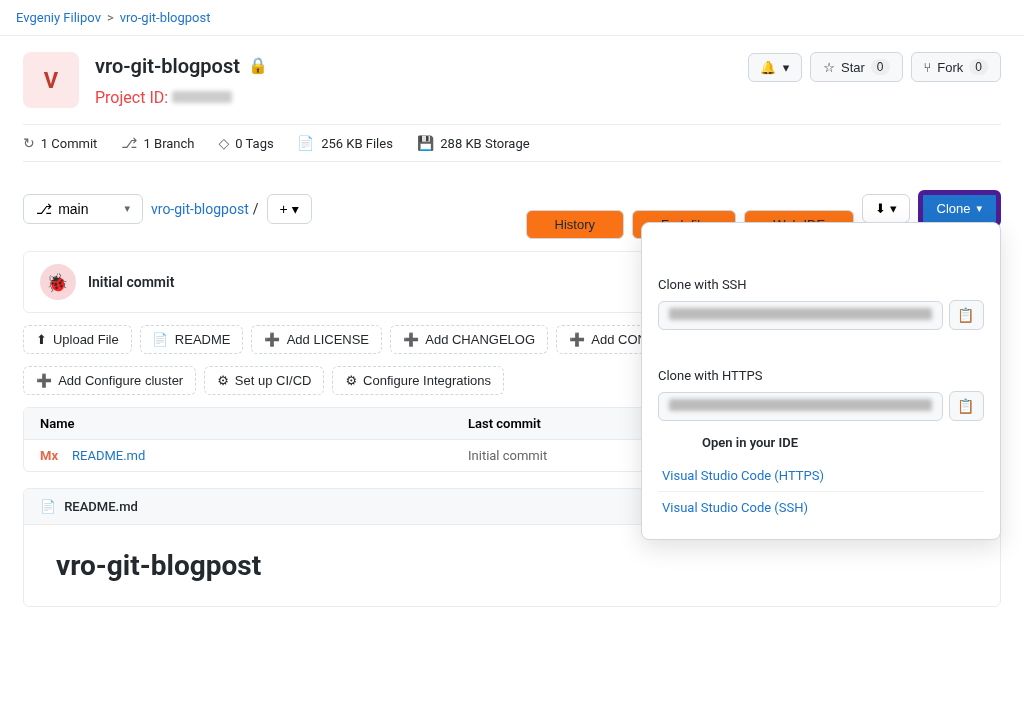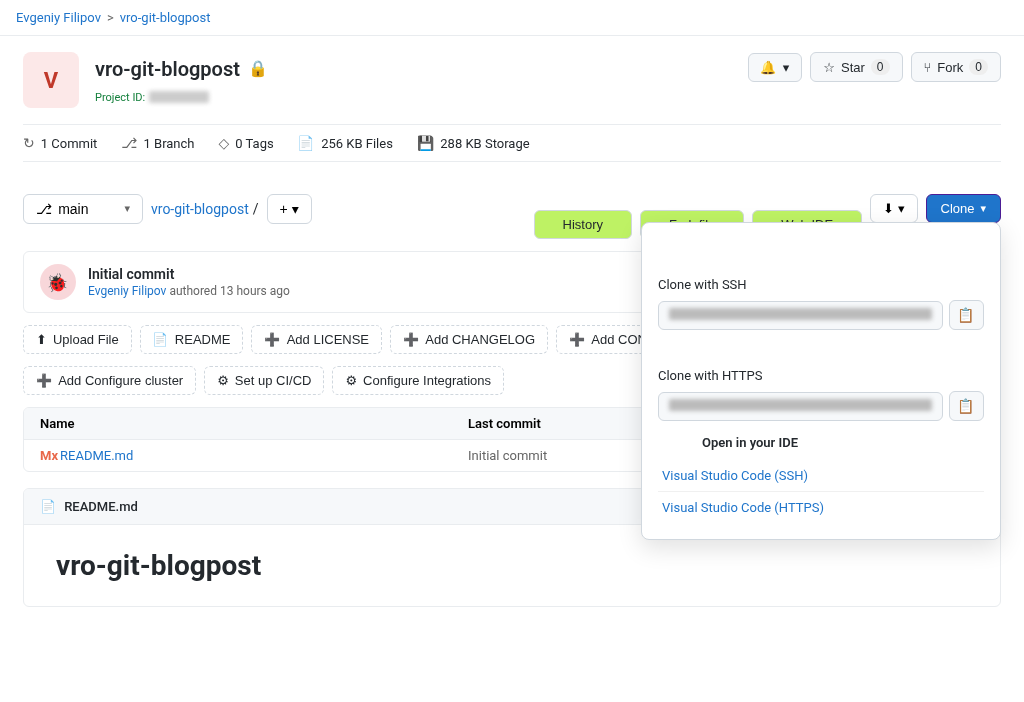--- a/index.html
+++ b/index.html
@@ -8,61 +8,61 @@
     .breadcrumb { padding: 10px 16px; font-size: 13px; color: #666; display: flex; align-items: center; gap: 6px; border-bottom: 1px solid #e9ecef; }
     .breadcrumb a { color: #1f75cb; text-decoration: none; }
 
     .main-container { max-width: 1010px; margin: 0 auto; padding: 16px; }
 
     .project-header { display: flex; align-items: flex-start; justify-content: space-between; margin-bottom: 16px; }
     .project-left { display: flex; align-items: center; gap: 16px; }
     .project-avatar { width: 56px; height: 56px; background: #fce8e8; border-radius: 8px; display: flex; align-items: center; justify-content: center; font-size: 22px; font-weight: 700; color: #c0392b; }
     .project-info h1 { font-size: 20px; font-weight: 600; display: flex; align-items: center; gap: 8px; }
     .lock-icon { color: #888; font-size: 16px; }
-    .project-id { font-size: 11px; color: #15803d; margin-top: 10px; display: flex; align-items: center; gap: 4px; }
+    .project-id { font-size: 16px; color: #ef4444; margin-top: 10px; display: flex; align-items: center; gap: 4px; }
     .project-id-blur { display: inline-block; width: 60px; height: 12px; background: #ccc; border-radius: 2px; filter: blur(2px); }
 
     .project-actions { display: flex; align-items: center; gap: 8px; }
     .action-btn { display: flex; align-items: center; gap: 6px; padding: 6px 12px; border: 1px solid #d0d7de; border-radius: 6px; background: #f6f8fa; font-size: 13px; cursor: pointer; color: #24292e; }
     .action-btn .count { background: #eee; padding: 1px 6px; border-radius: 10px; font-size: 12px; }
 
     .stats-bar { display: flex; align-items: center; gap: 24px; padding: 10px 0; border-top: 1px solid #e9ecef; border-bottom: 1px solid #e9ecef; margin-bottom: 16px; font-size: 13px; }
     .stat-item { display: flex; align-items: center; gap: 6px; color: #24292e; }
     .stat-icon { color: #666; font-size: 14px; }
 
     .repo-toolbar { display: flex; align-items: center; justify-content: space-between; margin-bottom: 12px; position: relative; }
     .toolbar-left { display: flex; align-items: center; gap: 8px; }
     .branch-dropdown { display: flex; align-items: center; gap: 6px; padding: 6px 12px; border: 1px solid #d0d7de; border-radius: 6px; background: #fff; font-size: 14px; cursor: pointer; min-width: 120px; }
     .branch-dropdown .chevron { margin-left: auto; font-size: 11px; color: #666; }
     .path-nav { display: flex; align-items: center; gap: 4px; font-size: 14px; }
     .path-nav a { color: #1f75cb; text-decoration: none; }
     .add-btn { padding: 6px 12px; border: 1px solid #d0d7de; border-radius: 6px; background: #fff; font-size: 14px; cursor: pointer; display: flex; align-items: center; gap: 4px; }
 
     .toolbar-right { display: flex; align-items: center; gap: 8px; }
-    .toolbar-btn { padding: 6px 28px; border: 1px solid #d0d7de; border-radius: 6px; background: #bef264; font-size: 13px; cursor: pointer; color: #24292e; margin-top: 32px; }
+    .toolbar-btn { padding: 6px 28px; border: 1px solid #d0d7de; border-radius: 6px; background: #f97316; font-size: 13px; cursor: pointer; color: #24292e; margin-top: 32px; }
     .download-btn { padding: 6px 12px; border: 1px solid #d0d7de; border-radius: 6px; background: #fff; font-size: 13px; cursor: pointer; display: flex; align-items: center; gap: 4px; }
-    .clone-btn { padding: 6px 14px; border: 1px solid #4c1d95; border-radius: 6px; background: #1f75cb; color: #fff; font-size: 13px; cursor: pointer; display: flex; align-items: center; gap: 6px; font-weight: 500; }
+    .clone-btn { padding: 6px 14px; border: 5px solid #4c1d95; border-radius: 6px; background: #1f75cb; color: #fff; font-size: 13px; cursor: pointer; display: flex; align-items: center; gap: 6px; font-weight: 500; }
     .clone-btn .chevron { font-size: 11px; }
 
     .commit-bar { display: flex; align-items: center; gap: 12px; padding: 12px 16px; border: 1px solid #e9ecef; border-radius: 6px; margin-bottom: 12px; background: #fff; }
     .commit-avatar { width: 36px; height: 36px; background: #f8d7da; border-radius: 50%; display: flex; align-items: center; justify-content: center; font-size: 18px; }
     .commit-info { flex: 1; }
     .commit-title { font-weight: 600; font-size: 14px; }
     .commit-meta { font-size: 12px; color: #666; margin-top: 2px; }
     .commit-meta a { color: #1f75cb; text-decoration: none; }
 
     .action-buttons { display: flex; flex-wrap: wrap; gap: 8px; margin-bottom: 12px; }
     .action-file-btn { padding: 6px 12px; border: 1px dashed #d0d7de; border-radius: 6px; background: #fff; font-size: 13px; cursor: pointer; display: flex; align-items: center; gap: 6px; color: #24292e; }
 
     .file-table { border: 1px solid #e9ecef; border-radius: 6px; overflow: hidden; margin-bottom: 16px; }
     .file-table-header { display: grid; grid-template-columns: 1fr 1fr 120px; background: #f6f8fa; border-bottom: 1px solid #e9ecef; }
     .file-table-header .col { padding: 8px 16px; font-weight: 600; font-size: 13px; color: #000000; }
     .file-table-row { display: grid; grid-template-columns: 1fr 1fr 120px; border-bottom: 1px solid #e9ecef; }
     .file-table-row:last-child { border-bottom: none; }
-    .file-table-row .col { padding: 8px 16px; font-size: 13px; display: flex; align-items: center; gap: 2px; }
+    .file-table-row .col { padding: 8px 16px; font-size: 13px; display: flex; align-items: center; gap: 14px; }
     .file-icon { color: #e8684a; font-size: 14px; }
     .file-link { color: #1f75cb; text-decoration: none; }
     .commit-link { color: #666; }
     .time-col { color: #666; text-align: right; }
 
     .readme-section { border: 1px solid #e9ecef; border-radius: 6px; overflow: hidden; }
     .readme-header { padding: 10px 16px; background: #f6f8fa; border-bottom: 1px solid #e9ecef; display: flex; align-items: center; gap: 8px; font-size: 13px; font-weight: 500; }
     .readme-body { padding: 24px 32px; }
     .readme-body h2 { font-size: 28px; font-weight: 700; color: #24292e; }
 
@@ -182,36 +182,31 @@
         <button class="copy-btn">📋</button>
       </div>
       <div class="clone-section-title">Clone with HTTPS</div>
       <div class="clone-input-row">
         <div class="clone-input">
           <span class="clone-input-blur"></span>
         </div>
         <button class="copy-btn">📋</button>
       </div>
       <div class="open-ide-title">Open in your IDE</div>
+      <div class="ide-option">Visual Studio Code (HTTPS)</div>
       <div class="ide-option">Visual Studio Code (SSH)</div>
-      <div class="ide-option">Visual Studio Code (HTTPS)</div>
     </div>
   </div>
 
   <div class="commit-bar">
     <div class="commit-avatar">
       <span>🐞</span>
     </div>
     <div class="commit-info">
       <div class="commit-title">Initial commit</div>
-      <div class="commit-meta">
-        <a>Evgeniy Filipov</a>
-        <span> authored </span>
-        <span>13 hours ago</span>
-      </div>
     </div>
   </div>
 
   <div class="action-buttons">
     <button class="action-file-btn">
       <span>⬆</span>
       <span>Upload File</span>
     </button>
     <button class="action-file-btn">
       <span>📄</span>

